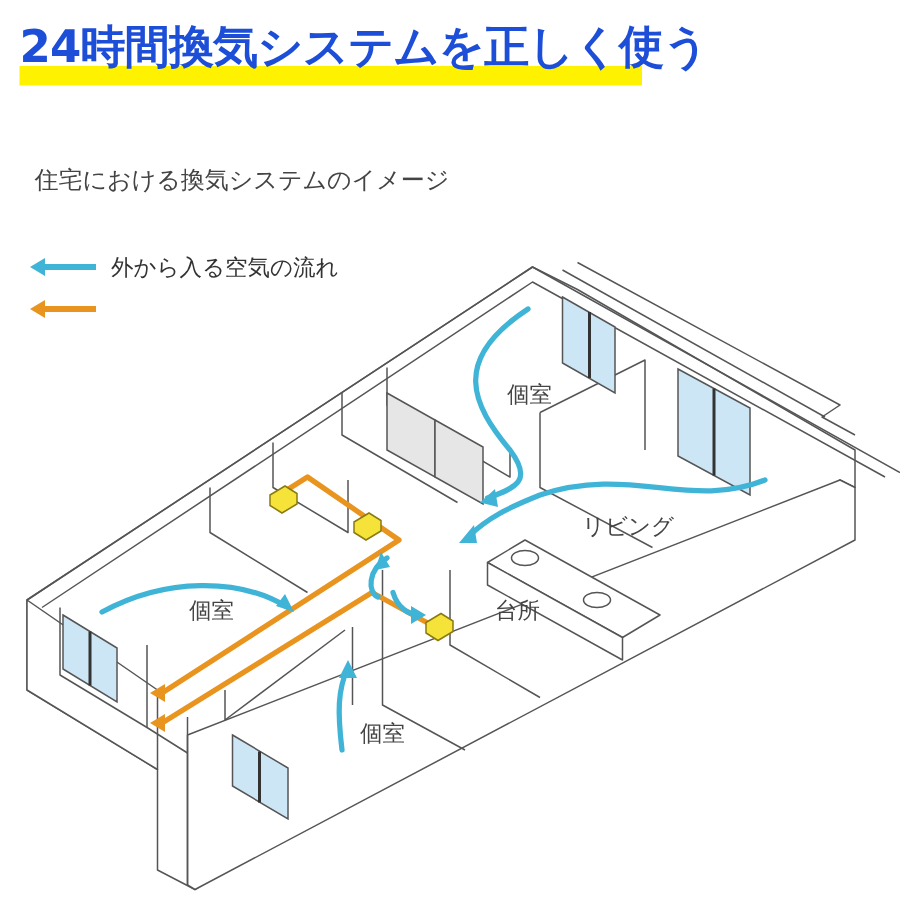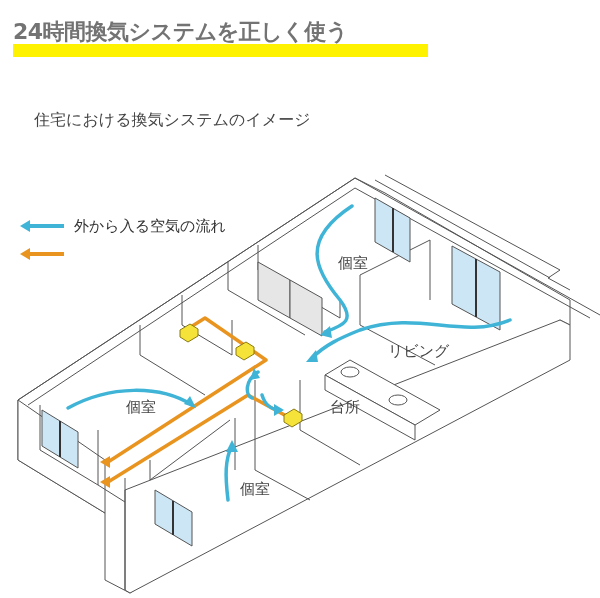--- a/index.html
+++ b/index.html
@@ -1,21 +1,21 @@
 <!DOCTYPE html>
 <html><head>
 <meta charset="utf-8">
 <style>
   html, body { margin:0; padding:0; background:#ffffff; }
   body { width:600px; height:598px; position:relative; overflow:hidden; font-family:"DejaVu Sans", sans-serif; }
   .title-wrap { position:absolute; left:13px; top:12px; height:50px; }
   .title-highlight { position:absolute; left:0; top:32px; width:415px; height:13px; background:#fff200; }
-  .title { position:relative; font-size:22px; font-weight:bold; color:#737373; letter-spacing:-0.5px; white-space:nowrap; line-height:40px; }
-  .subtitle { position:absolute; left:34px; top:110px; font-size:16px; color:#444; white-space:nowrap; }
-  .legend { position:absolute; left:20px; top:164px;margin-top:48px; }
+  .title { position:relative; font-size:30px; font-weight:bold; color:#1d4ed8; letter-spacing:-0.5px; white-space:nowrap; line-height:40px; }
+  .subtitle { position:absolute; left:23px; top:110px; font-size:16px; color:#444; white-space:nowrap; }
+  .legend { position:absolute; left:20px; top:164px; }
   .legend-item { display:flex; align-items:center; height:28px; }
   .legend-arrow { width:46px; height:14px; margin-right:8px; }
   .legend-label { font-size:15px; color:#333; white-space:nowrap; }
   .diagram { position:absolute; left:0; top:0; width:600px; height:598px; }
   .room-label { font-size:15px; fill:#444; font-family:"DejaVu Sans", sans-serif; }
 </style>
 </head>
 <body>
 
 <svg class="diagram" viewBox="0 0 600 598" xmlns="http://www.w3.org/2000/svg">

